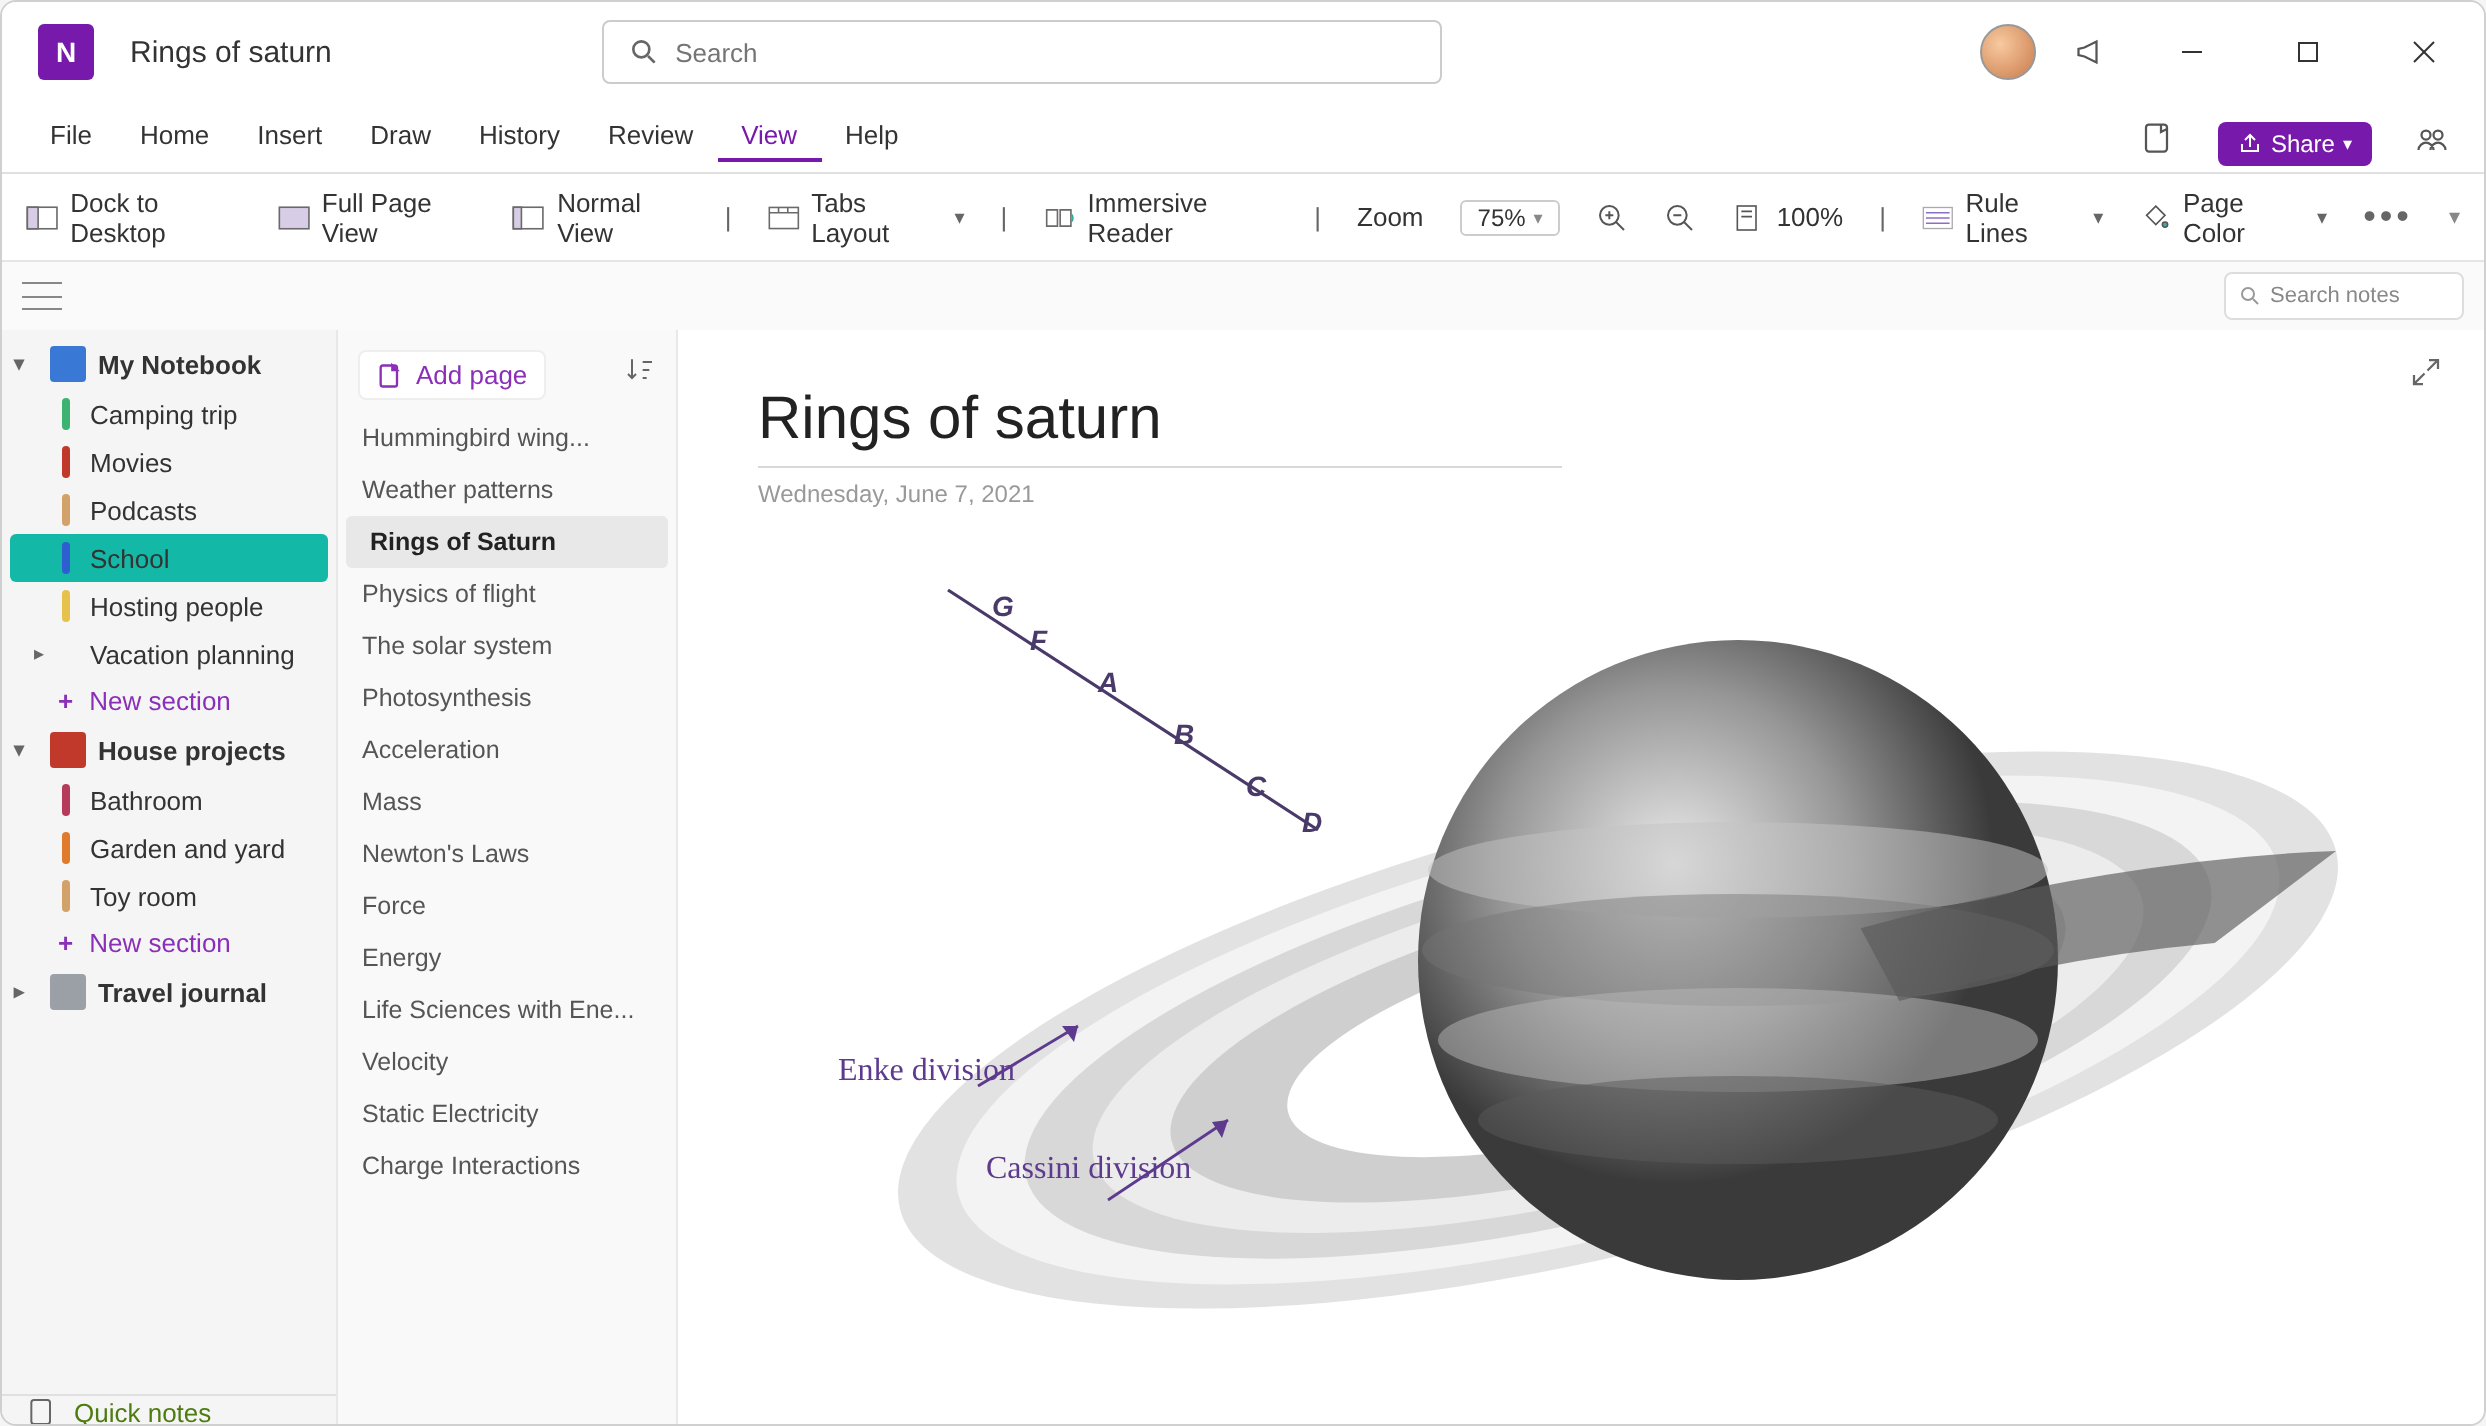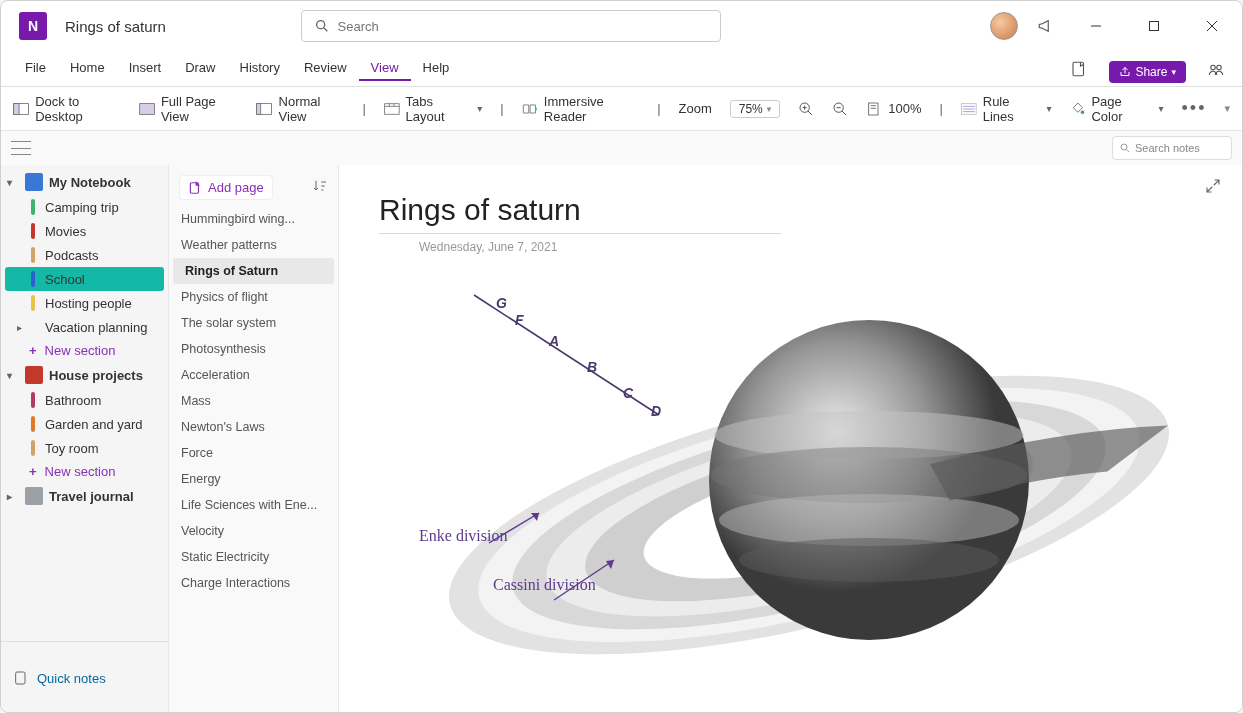--- a/index.html
+++ b/index.html
@@ -46,34 +46,34 @@
   .notebooks { width: 168px; background: #f5f5f5; border-right: 1px solid #e8e8e8; display:flex; flex-direction:column; padding-top:4px;}
   .nb-header { display: flex; align-items: center; padding: 4px 6px; font-size: 13px; font-weight: 600; color: #333; cursor:pointer;}
   .nb-header .chev { width:12px; font-size:10px; color:#666;}
   .nb-header .book-icon { width:18px; height:18px; border-radius:2px; margin:0 6px; display:inline-block;}
   .section { display:flex; align-items:center; padding: 4px 6px 4px 26px; font-size: 13px; color:#333; cursor:pointer; border-radius:3px; margin:0 4px;}
   .section .swatch { width:4px; height:16px; border-radius:2px; margin-right:10px; }
   .section.selected { background:#14b8a6; }
   .section .chev-sub { width:12px; font-size:10px; color:#666; margin-left:-14px; margin-right:2px;}
   .new-section { color: #8b2fb8; display:flex; align-items:center; padding:4px 6px 4px 28px; font-size:13px; cursor:pointer;}
   .new-section .plus{ color:#8b2fb8; margin-right:8px; font-weight:bold;}
-  .quick-notes { margin-top:auto; border-top:1px solid #e0e0e0; padding:28px 12px; display:flex; align-items:center; gap:8px; font-size:13px; color:#0369a1;}
+  .quick-notes { margin-top:auto; border-top:1px solid #e0e0e0; padding:0 12px; display:flex; align-items:center; gap:8px; font-size:13px; color:#4d7c0f;}
 
   
   .pagelist { width: 170px; background:#f9f9f9; border-right:1px solid #e8e8e8; display:flex; flex-direction:column;}
   .pagelist-header { display:flex; align-items:center; padding:10px 10px 6px; }
   .add-page { color:#8b2fb8; font-size:13px; display:flex; align-items:center; gap:6px; border:1px solid #eee; border-radius:4px; padding:4px 8px; background:#fff;}
   .sort-btn { margin-left:auto; color:#666;}
   .page-item { padding:6px 12px; font-size:12.5px; color:#555; cursor:pointer; white-space:nowrap; overflow:hidden; text-overflow:ellipsis;}
   .page-item.selected { background:#e8e8e8; color:#222; font-weight:600; border-radius:3px; margin:0 4px;}
 
   
   .canvas { flex:1; background:#fff; position:relative; padding:28px 40px; overflow:hidden;}
   .page-title { font-size:30px; font-weight:400; color:#222; border-bottom:1px solid #d8d8d8; display:inline-block; padding:0 200px 6px 0;}
-  .page-date { font-size:12px; color:#999; margin-top:6px;margin-left:40px;}
+  .page-date { font-size:12px; color:#999; margin-top:6px;}
   .expand-icon { position:absolute; top:12px; right:20px; width:18px; height:18px; }
 
   
   .saturn-wrap { position:absolute; left:60px; top:100px; width:820px; height:430px;}
   .saturn-wrap svg { width:100%; height:100%; }
   .ink-label { position:absolute; font-family: "Segoe Script", cursive; color:#5d3a8e; font-size:16px; }
   .ring-letter { position:absolute; font-family:"Segoe UI", sans-serif; color:#4a3a6a; font-size:14px; font-style:italic; font-weight:600;}
 
   .chevron-down::after{content:"▾"; font-size:10px; margin-left:4px; color:#666;}
 </style>

